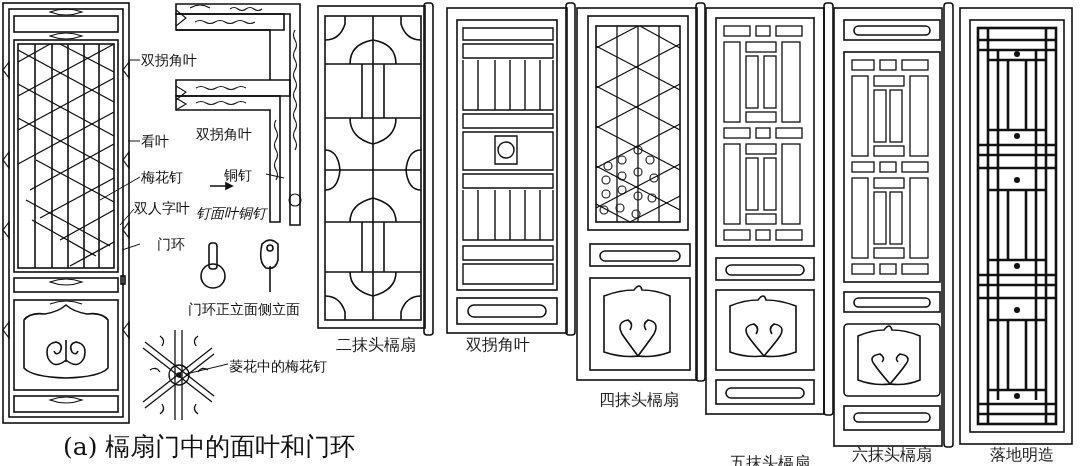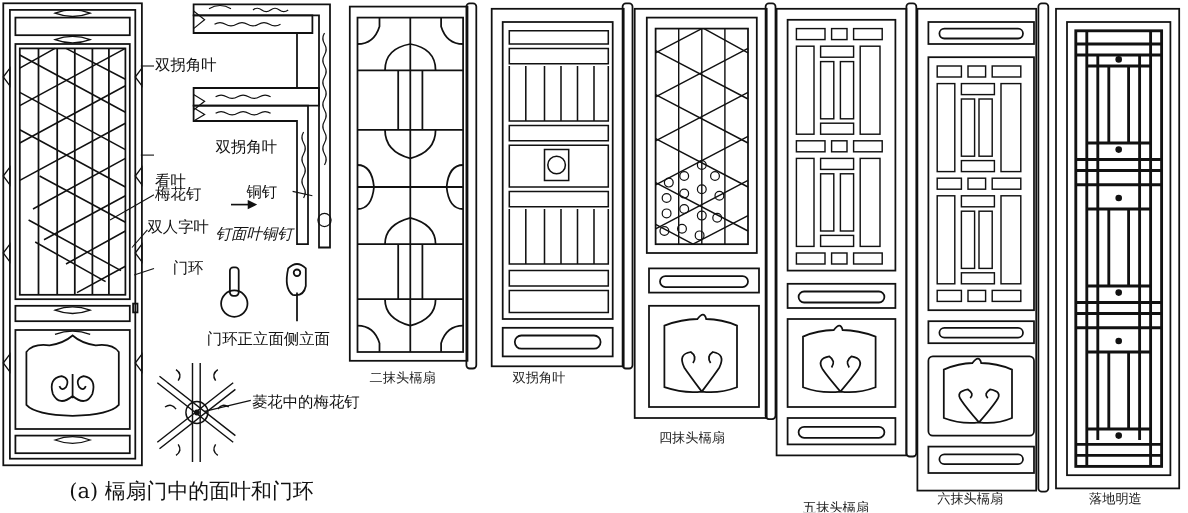--- a/index.html
+++ b/index.html
@@ -1,20 +1,20 @@
 <!DOCTYPE html>
 <html><head>
 <meta charset="utf-8">
 <style>
   html,body{margin:0;padding:0;background:#fff;}
   #stage{position:relative;width:1080px;height:466px;background:#ffffff;overflow:hidden;font-family:"DejaVu Serif","Liberation Serif",serif;color:#111;}
   svg.art{position:absolute;left:0;top:0;}
   .lbl{position:absolute;font-size:14px;line-height:14px;white-space:nowrap;color:#111;}
-  .cap{position:absolute;font-size:19px;line-height:22px;white-space:nowrap;color:#111;}
-  .sub{position:absolute;font-size:12px;line-height:13px;white-space:nowrap;color:#222;font-family:Liberation Mono, monospace;}
+  .cap{position:absolute;font-size:25px;line-height:22px;white-space:nowrap;color:#111;}
+  .sub{position:absolute;font-size:16px;line-height:13px;white-space:nowrap;color:#222;}
 </style>
 </head>
 <body>
 
 <div id="stage">
 
 <svg class="art" width="1080" height="466" viewBox="0 0 1080 466" fill="none" stroke="#111" stroke-width="1.6">
 
   <g>
     <rect x="3" y="3" width="126" height="420"></rect>
@@ -260,23 +260,23 @@
           <circle cx="1017" cy="136" r="3"></circle>
           <circle cx="1017" cy="180" r="3"></circle>
       <circle cx="1017" cy="266" r="3"></circle>
           <circle cx="1017" cy="310" r="3"></circle>
           <circle cx="1017" cy="396" r="3"></circle>
     </g>
   </g>
 </svg>
 
 <div class="lbl" style="left:141px;top:53px;">双拐角叶</div>
-<div class="lbl" style="left:141px;top:134px;margin-top:24px;">看叶</div>
+<div class="lbl" style="left:141px;top:134px;">看叶</div>
 <div class="lbl" style="left:141px;top:170px;">梅花钉</div>
-<div class="lbl" style="left:134px;top:201px;font-family:Liberation Serif, serif;">双人字叶</div>
+<div class="lbl" style="left:134px;top:201px;">双人字叶</div>
 <div class="lbl" style="left:157px;top:237px;">门环</div>
 <div class="lbl" style="left:196px;top:127px;">双拐角叶</div>
 <div class="lbl" style="left:224px;top:168px;">铜钉</div>
 <div class="lbl" style="left:196px;top:206px;font-style:italic;">钉面叶铜钉</div>
 <div class="lbl" style="left:188px;top:302px;">门环正立面侧立面</div>
 <div class="lbl" style="left:229px;top:359px;">菱花中的梅花钉</div>
 
 <div class="sub" style="left:336px;top:338px;">二抹头槅扇</div>
 <div class="sub" style="left:466px;top:338px;">双拐角叶</div>
 <div class="sub" style="left:599px;top:393px;">四抹头槅扇</div>

